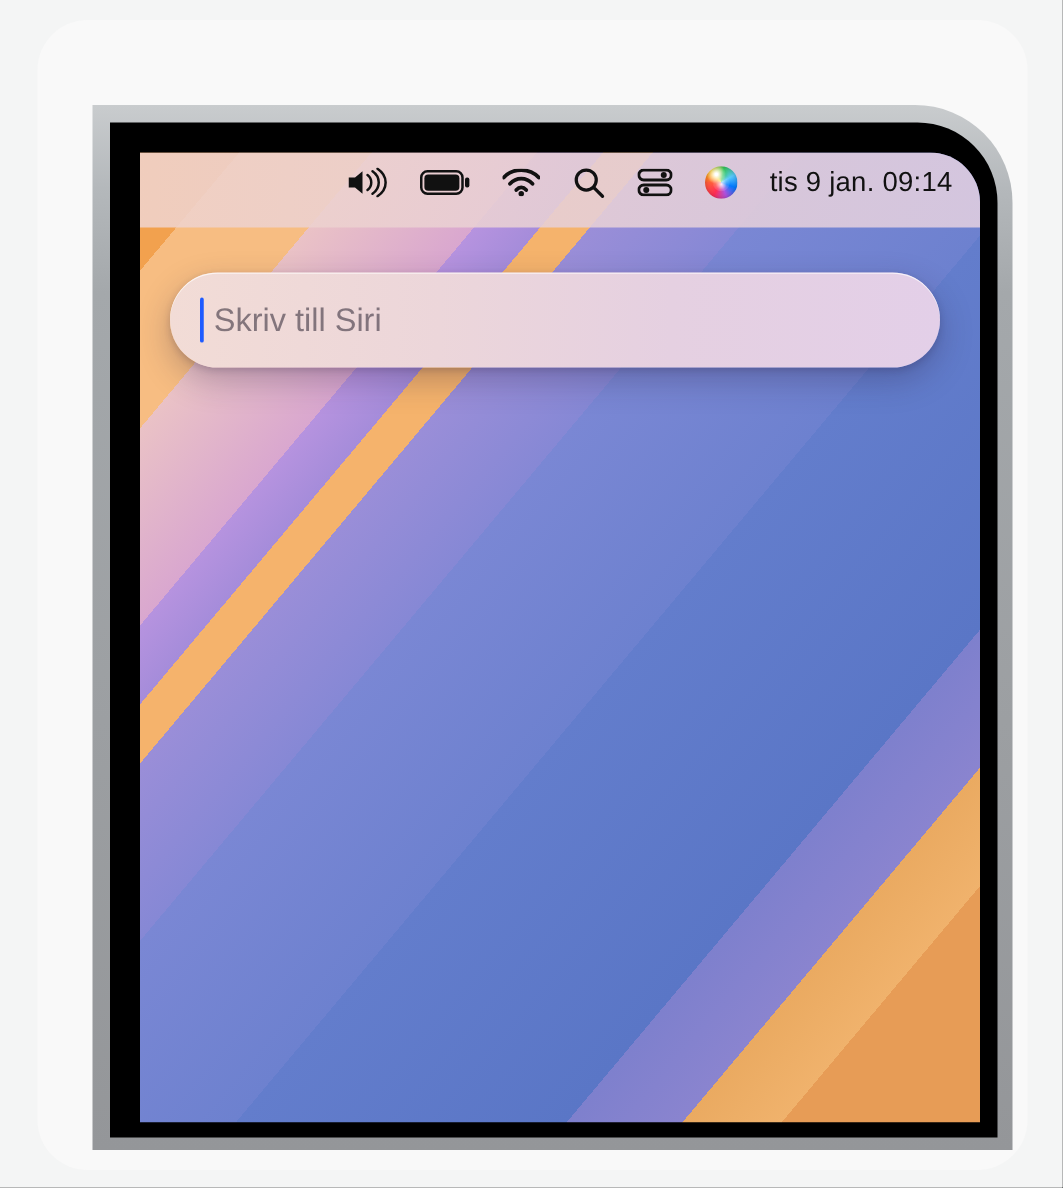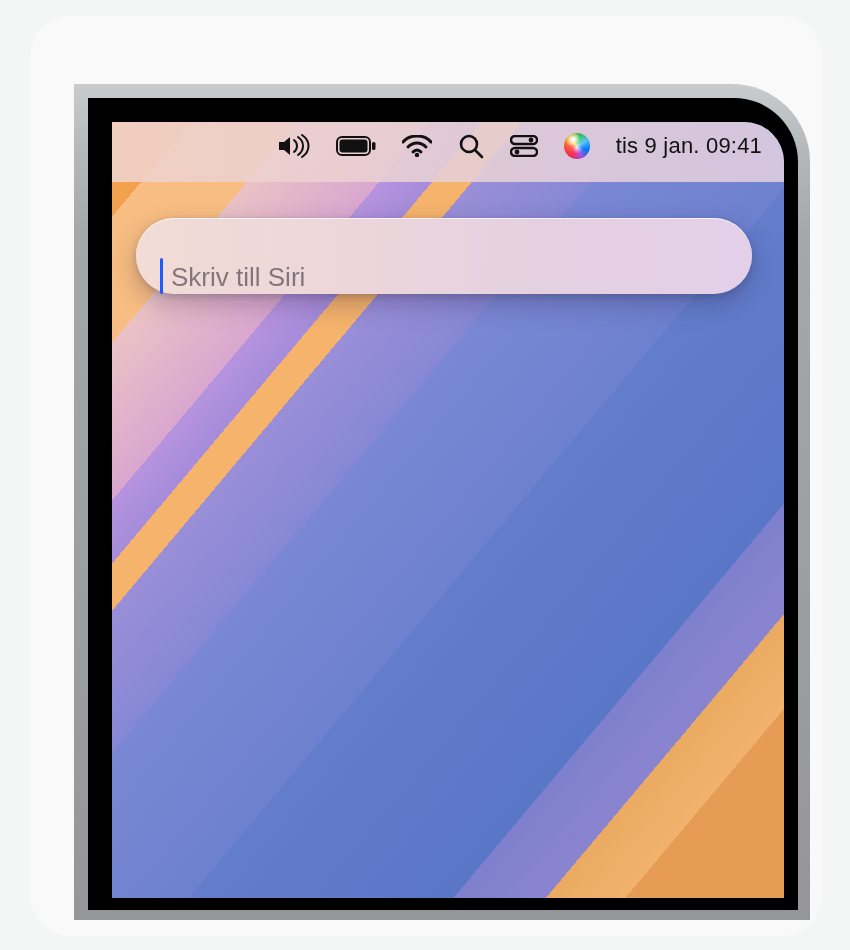--- a/index.html
+++ b/index.html
@@ -43,21 +43,21 @@
     conic-gradient(from 210deg,
       #ff2d55 0deg,#ff5e3a 60deg,#ffcc00 110deg,#34c759 160deg,
       #5ac8fa 210deg,#007aff 260deg,#af52de 310deg,#ff2d55 360deg);
     box-shadow:inset 0 0 4px rgba(0,0,0,.25);}
   .siri-orb::after{content:"";position:absolute;inset:6px;border-radius:50%;background:radial-gradient(circle at 50% 60%, rgba(255,255,255,.9) 0%, rgba(255,255,255,.2) 40%, transparent 70%);}
 
   
   .siri-panel{position:absolute;left:24px;top:96px;width:616px;height:76px;border-radius:38px;
     background:linear-gradient(92deg,#f2dcd6 0%,#ecd6da 35%,#e5d0e1 65%,#e3cfe8 100%);
     box-shadow:0 10px 26px rgba(40,30,60,.28), 0 2px 6px rgba(40,30,60,.18), inset 0 1px 0 rgba(255,255,255,.7);
-    display:flex;align-items:flex-end;padding:0 24px;box-sizing:border-box;}
+    display:flex;align-items:center;padding:0 24px;box-sizing:border-box;}
   .siri-caret{width:3px;height:36px;background:#1e5bff;border-radius:2px;margin-right:6px;animation:blink 1.1s steps(1) infinite;}
   @keyframes blink{50%{opacity:0;}}
   .siri-input{flex:1;border:none;outline:none;background:transparent;font-size:26px;font-weight:400;color:#333;}
   .siri-input::placeholder{color:rgba(41,34,49,.55);}
 
 </style>
 </head>
 <body>
 
 <div class="stage">
@@ -108,21 +108,21 @@
                 <circle cx="21" cy="5" r="2.4" fill="#111"></circle>
                 <rect x="1" y="13" width="26" height="8" rx="4" fill="none" stroke="#111" stroke-width="2.4"></rect>
                 <circle cx="7" cy="17" r="2.4" fill="#111"></circle>
               </svg>
             </span>
 
             <span class="icon">
               <span class="siri-orb"></span>
             </span>
 
-            <span class="datetime">tis 9 jan. 09:41</span>
+            <span class="datetime">tis 9 jan. 09:14</span>
           </div>
 
           <div class="siri-panel">
             <div class="siri-caret"></div>
             <input class="siri-input" type="text" placeholder="Skriv till Siri" style="">
           </div>
 
         </div>
       </div>
     </div>

